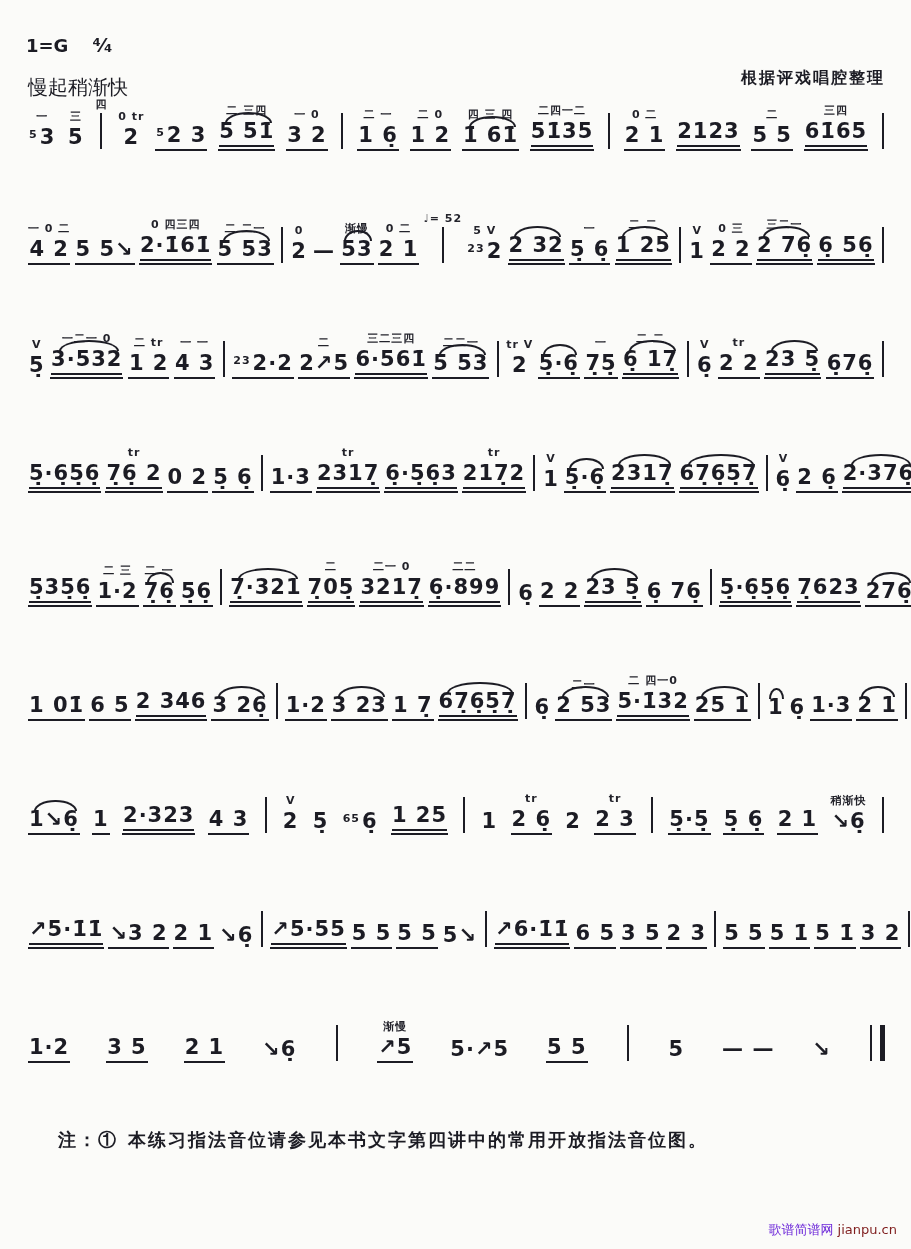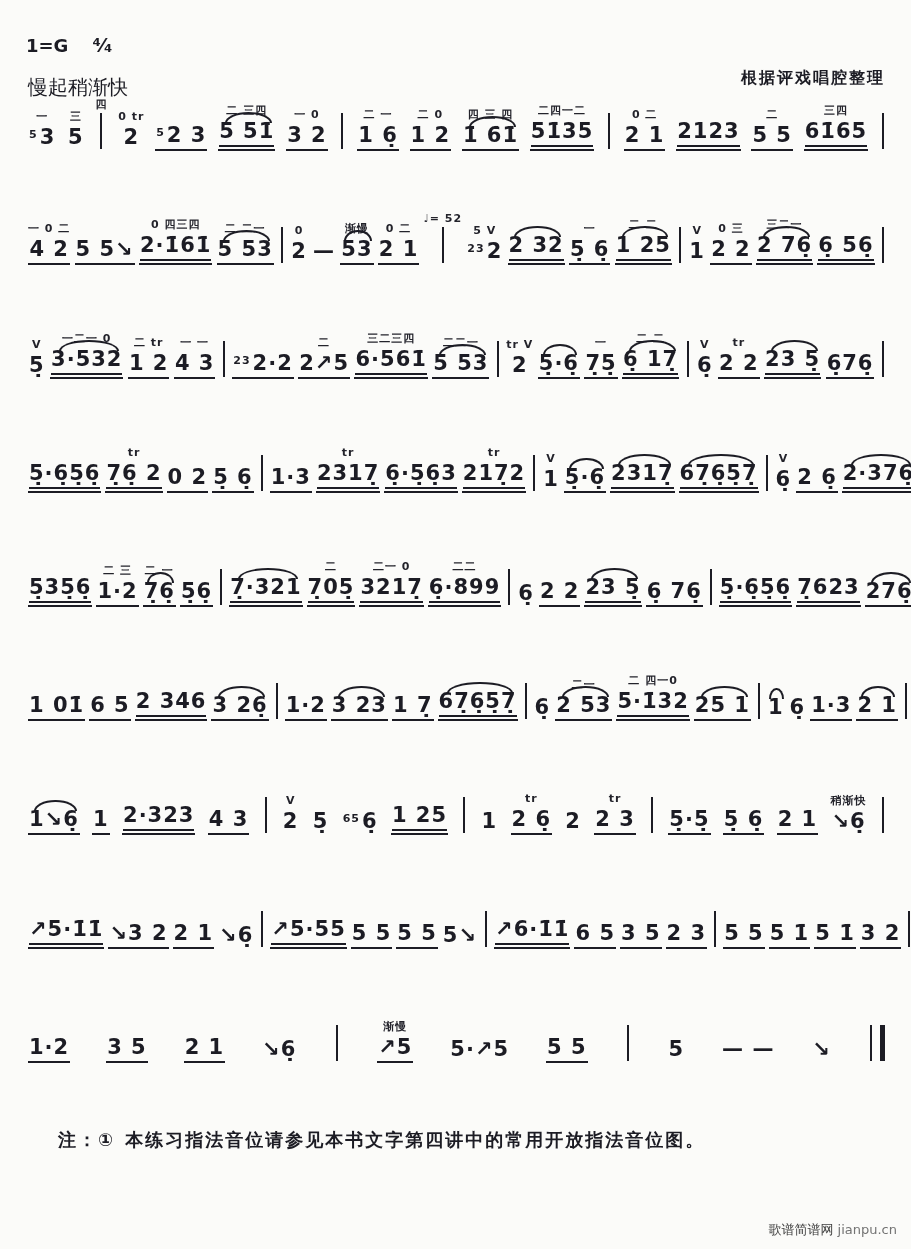--- a/index.html
+++ b/index.html
@@ -28,26 +28,26 @@
   .note.u1{border-bottom:2px solid #1c1c24;}
   .note.u2{border-bottom:2px solid #1c1c24;text-align:right;}
   .note.u2::after{content:"";display:block;height:2px;background:#1c1c24;margin-top:2px;}
   .note.tie::before{content:"";position:absolute;left:12%;right:6%;top:-7px;height:9px;
     border:2px solid #1c1c24;border-bottom:none;border-radius:100% 100% 0 0/200% 200% 0 0;}
   .g{font-size:11px;font-weight:bold;margin-right:2px;vertical-align:6px;}
   .bar{width:2px;height:36px;background:#1c1c24;margin:0 3px 2px 3px;}
   .endbar{width:8px;height:36px;border-left:2px solid #1c1c24;border-right:5px solid #1c1c24;margin:0 2px 2px 2px;}
   
   .notes-block{position:absolute;left:58px;top:1128px;font-size:18px;font-weight:bold;letter-spacing:2px;}
-  .notes-block .row{margin-bottom:26px;white-space:nowrap;}
+  .notes-block .row{margin-bottom:26px;white-space:nowrap;font-family:Liberation Mono, monospace;}
   .notes-block .row.second{margin-left:56px;}
   .circ{margin-right:10px;}
   .watermark{position:absolute;right:14px;bottom:10px;font-size:13px;}
-  .wm-gray{color:#404040;}
-  .wm-orange{color:#737373;margin-left:4px;}
+  .wm-gray{color:#6d28d9;}
+  .wm-orange{color:#7f1d1d;margin-left:4px;}
 </style>
 </head>
 <body>
 
 <div class="page">
 
 
   <div class="keysig">
     <span>1=G</span><span class="meter">⁴⁄₄</span>
   </div>

